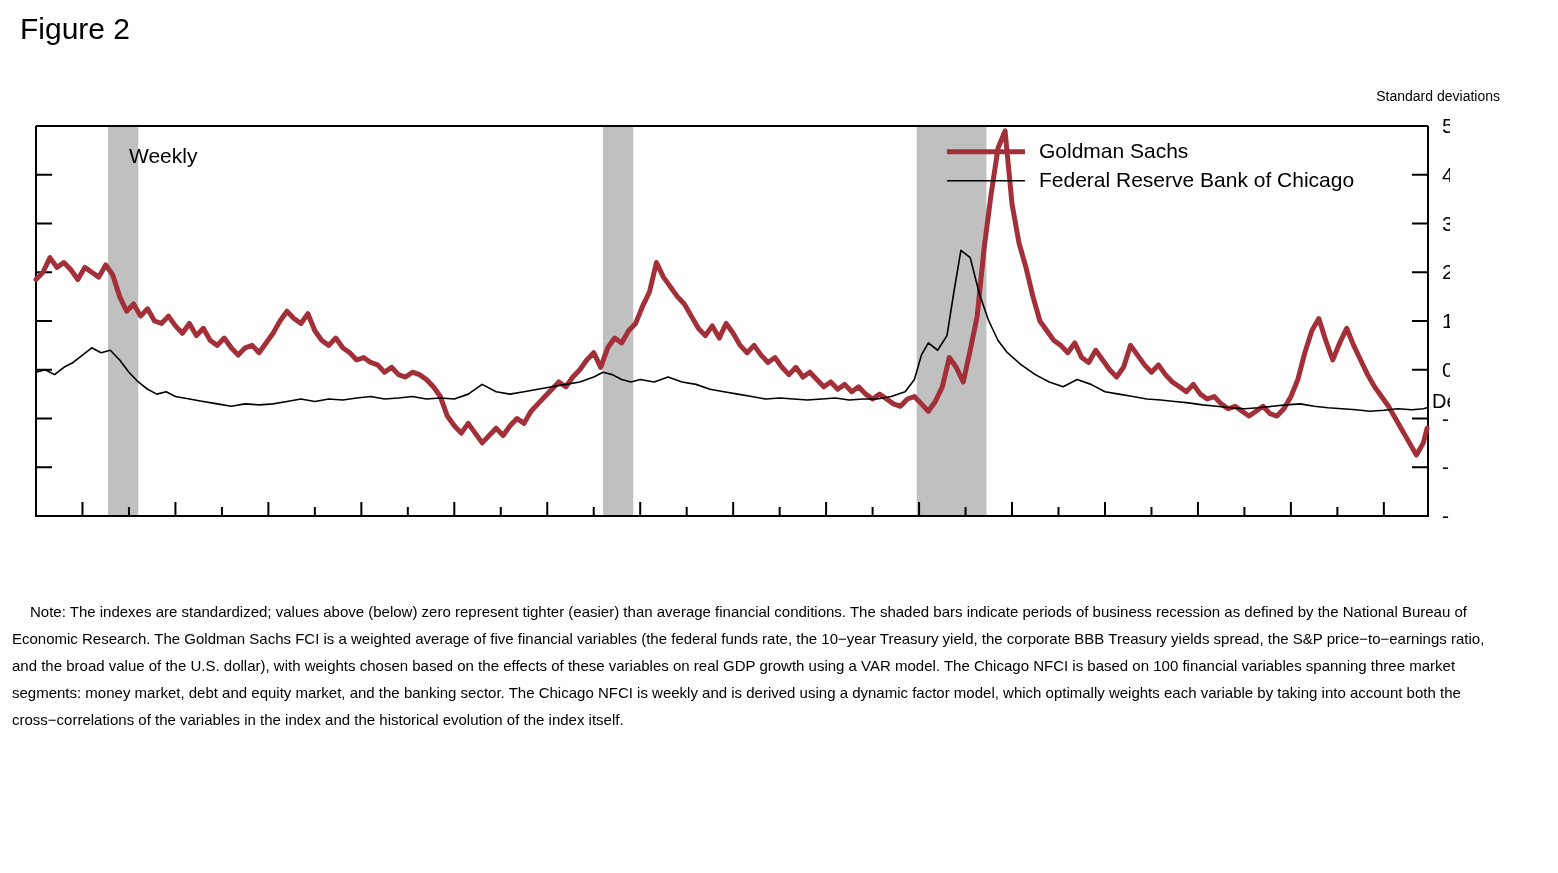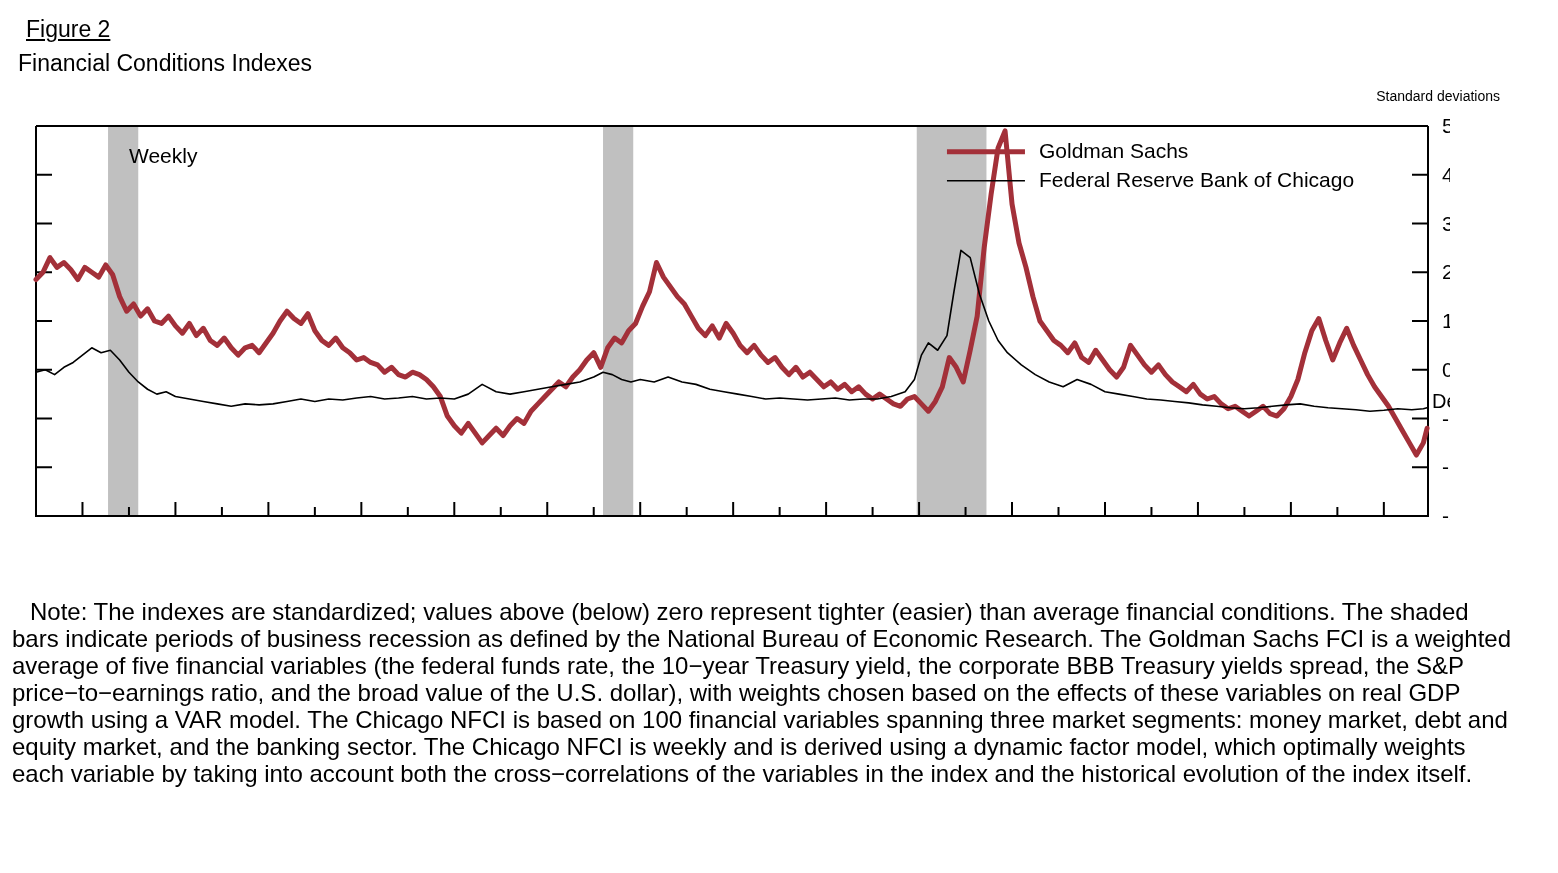--- a/index.html
+++ b/index.html
@@ -1,33 +1,32 @@
 <!DOCTYPE html>
 <html><head>
 <meta charset="utf-8">
 <style>
   html,body{margin:0;padding:0;background:#ffffff;}
   body{width:1558px;height:873px;font-family:"Liberation Sans",sans-serif;color:#000;}
   .page{position:relative;width:1558px;height:873px;box-sizing:border-box;padding:0;}
-  .fig-title{position:absolute;left:26px;top:12px;font-size:23px;line-height:34px;white-space:pre;text-decoration:underline;}
+  .fig-title{position:absolute;left:20px;top:12px;font-size:30px;line-height:34px;white-space:pre;}
   .fig-sub{position:absolute;left:18px;top:46px;font-size:23px;line-height:34px;white-space:pre;}
   .units{position:absolute;right:58px;top:88px;font-size:14px;}
   .chartwrap{position:absolute;left:18px;top:118px;width:1432px;height:410px;}
   svg{display:block;}
-  .notes{position:absolute;left:12px;top:598px;width:1500px;font-size:24px;line-height:27px;}
+  .notes{position:absolute;left:12px;top:598px;width:1500px;font-size:15px;line-height:27px;}
   .notes p{margin:0;text-indent:18px;}
   .notes p.src{margin-top:8px;}
 </style>
 </head>
 <body>
 
 <div class="page">
 
   <div class="fig-title">Figure 2</div>
-  <div class="fig-sub">Financial Conditions Indexes</div>
   <div class="units">Standard deviations</div>
 
   <div class="chartwrap">
     <svg id="chart-svg" width="1432" height="410">
         <rect x="90.04006677796106" y="8" width="30.210350584311357" height="390" fill="#c0c0c0"></rect>
         <rect x="585.0250417362283" y="8" width="30.210350584300727" height="390" fill="#c0c0c0"></rect>
         <rect x="898.7479131886486" y="8" width="69.71619365609331" height="390" fill="#c0c0c0"></rect>
         <path d="M 18 8 L 18 398 L 1410 398 L 1410 8" fill="none" stroke="#000" stroke-width="2"></path>
         <line x1="18" y1="8" x2="1410" y2="8" stroke="#000" stroke-width="2"></line>
         <line x1="18" y1="398" x2="34" y2="398" stroke="#000" stroke-width="2"></line>

